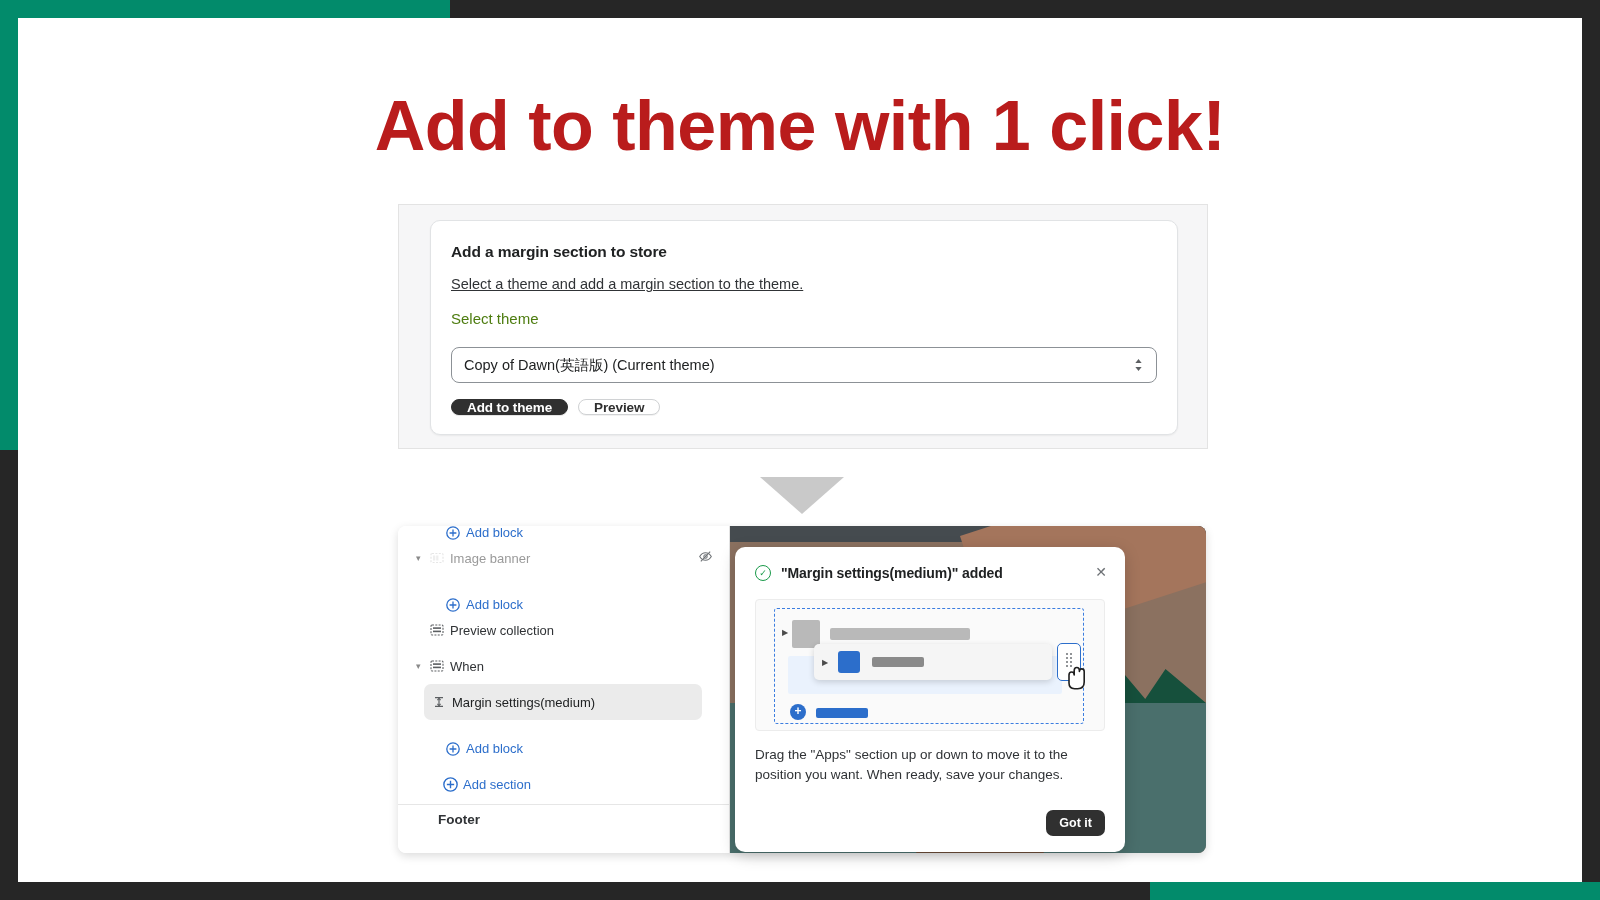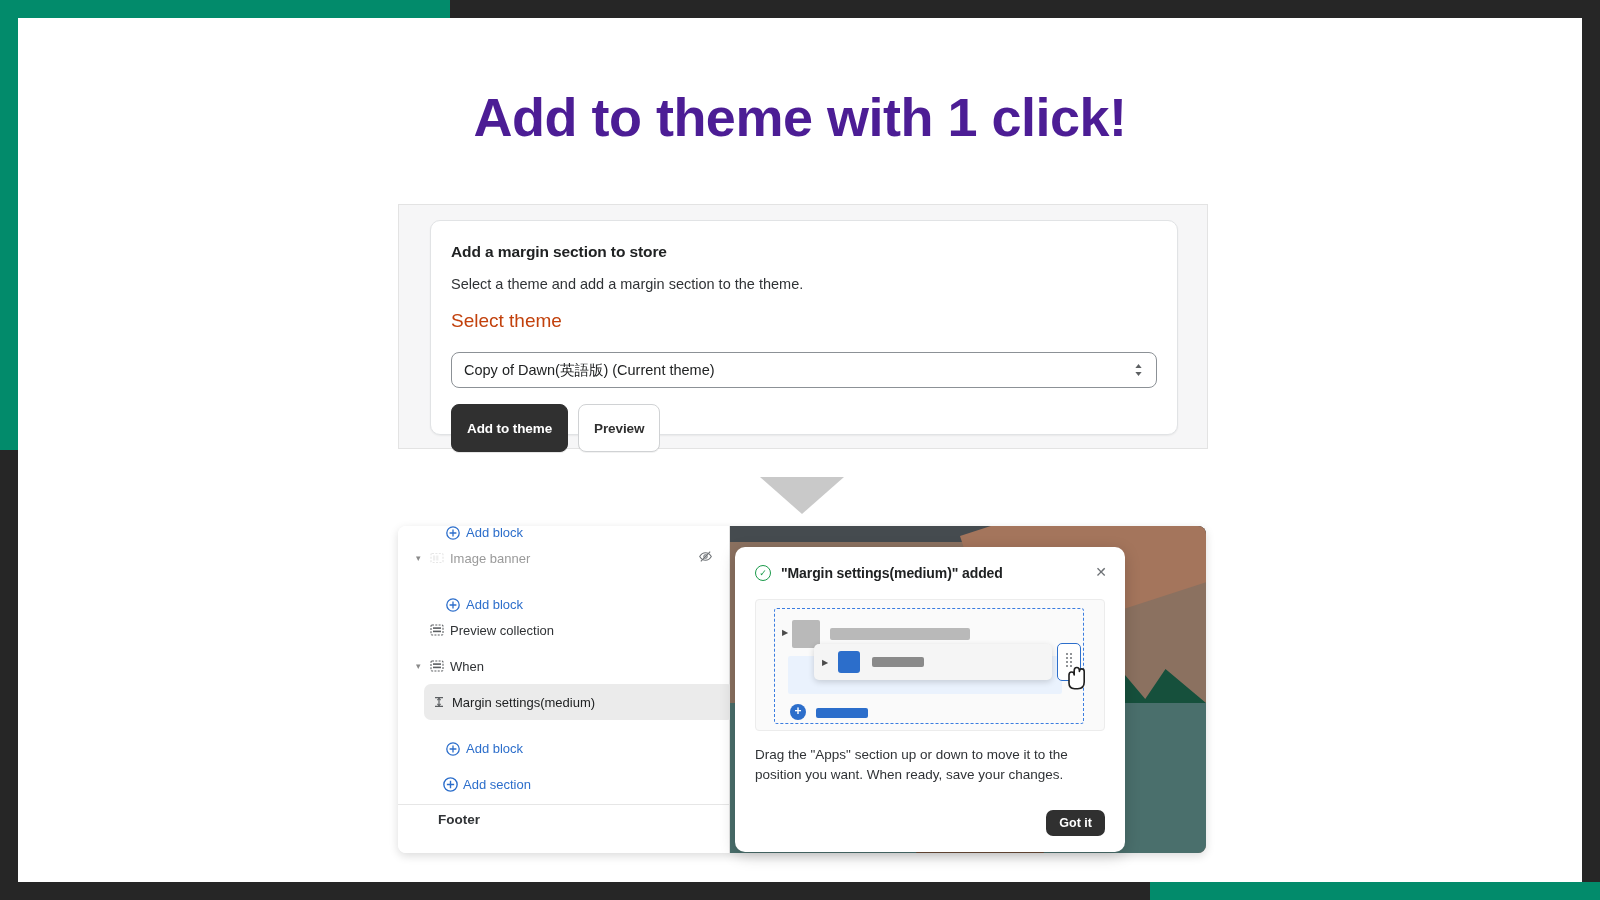--- a/index.html
+++ b/index.html
@@ -19,65 +19,65 @@
   .frame-right-dark{ position:absolute; right:0; top:0; width:18px; height:900px; background:#262626; }
   .frame-bot-dark  { position:absolute; left:0; bottom:0; width:1150px; height:18px; background:#262626; }
   .frame-bot-green { position:absolute; left:1150px; bottom:0; width:450px; height:18px; background:#028b6b; }
 
   .stage { position:absolute; left:18px; top:18px; width:1564px; height:864px; background:#fff; }
 
   
   .hero-title {
     position:absolute; left:0; top:68px; width:100%;
     text-align:center;
-    font-size:54px;
+    font-size:70px;
     font-weight:700;
-    color:#4c1d95;
+    color:#b91c1c;
     letter-spacing:-0.5px;
     font-stretch:condensed;
   }
 
   
   .panel-outer {
     position:absolute; left:380px; top:186px; width:810px; height:245px;
     background:#f6f6f7;
     border:1px solid #e3e3e3;
     border-radius:0;
   }
   .panel-inner {
     position:absolute; left:31px; top:15px; width:748px; height:215px;
     background:#ffffff;
     border:1px solid #e1e3e5;
     border-radius:10px;
     box-shadow:0 1px 2px rgba(0,0,0,0.06);
     padding:22px 20px;
   }
   .card-title { font-size:15.5px; font-weight:700; color:#202223; letter-spacing:-0.1px; }
-  .card-sub   { font-size:14.5px; color:#303336; margin-top:15px; }
-  .field-label{ font-size:19px; color:#c2410c; margin-top:18px; }
+  .card-sub   { font-size:14.5px; color:#303336; margin-top:15px;text-decoration:underline; }
+  .field-label{ font-size:15px; color:#4d7c0f; margin-top:18px; }
 
   .select-box {
     margin-top:20px;
     height:36px;
     border:1px solid #8c9196;
     border-radius:8px;
     background:#fff;
     display:flex; align-items:center;
     padding:0 12px;
     font-size:14.5px; color:#202223;
     position:relative;
   }
   .select-chevrons {
     position:absolute; right:12px; top:50%; transform:translateY(-50%);
     display:flex; flex-direction:column; gap:2px; color:#5c5f62;
     line-height:6px; font-size:10px;
   }
   .btn-row { margin-top:16px; display:flex; gap:10px; }
   .btn {
-    height:48px; border-radius:8px; font-size:13.5px;
+    height:16px; border-radius:8px; font-size:13.5px;
     display:inline-flex; align-items:center; padding:0 15px;
     cursor:pointer; font-weight:600; letter-spacing:-0.1px;text-align:right;
   }
   .btn-primary { background:#303030; color:#fff; border:1px solid #303030; box-shadow:0 1px 0 rgba(0,0,0,0.1); }
   .btn-secondary { background:#fff; color:#303030; border:1px solid #d0d2d4; box-shadow:0 1px 0 rgba(0,0,0,0.05); }
 
   
   .arrow-down {
     position:absolute; left:742px; top:459px;
     width:0; height:0;
@@ -101,21 +101,21 @@
     position:relative;
     padding-top:0;
   }
   .shot-preview { flex:1; position:relative; background:#8b7160; overflow:hidden; }
 
   
   .srow { display:flex; align-items:center; height:36px; font-size:13px; color:#303336; padding-left:18px; position:relative; }
   .srow .caret { width:14px; color:#8a8a8a; font-size:9px; flex:0 0 14px; }
   .srow .sicon { width:20px; flex:0 0 20px; display:flex; align-items:center; color:#5c5f62; }
   .srow.link { color:#2c6ecb; font-weight:500;align-items:flex-end; }
-  .srow.selected { background:#ebebeb; border-radius:7px; margin:0 10px 0 26px; padding-left:8px; width:310px; font-weight:500; color:#202223; }
+  .srow.selected { background:#ebebeb; border-radius:7px; margin:0 10px 0 26px; padding-left:8px; width:278px; font-weight:500; color:#202223; }
   .srow.faded { color:#9a9a9a; }
   .srow.faded .sicon { opacity:0.35; }
   .addblock-clip { margin-left:30px; }
   .eye-off { position:absolute; right:16px; color:#6d7175; }
 
   .shot-footer-div { position:absolute; left:0; right:0; bottom:48px; height:1px; background:#e6e6e6; }
   .shot-footer { position:absolute; left:0; bottom:10px; height:48px; display:flex; align-items:center; padding-left:40px; font-size:13.5px; font-weight:700; color:#303336; }
 
   
   .pv-topbar { position:absolute; left:0; top:0; width:100%; height:16px; background:#454b4f; }

